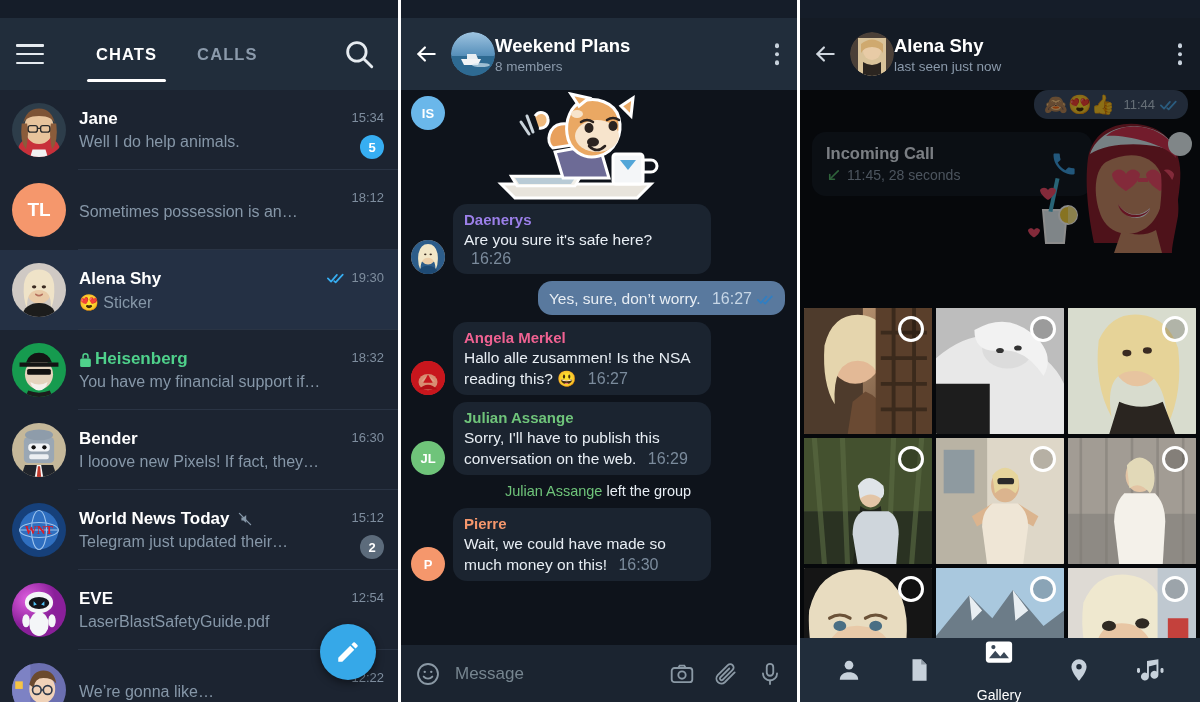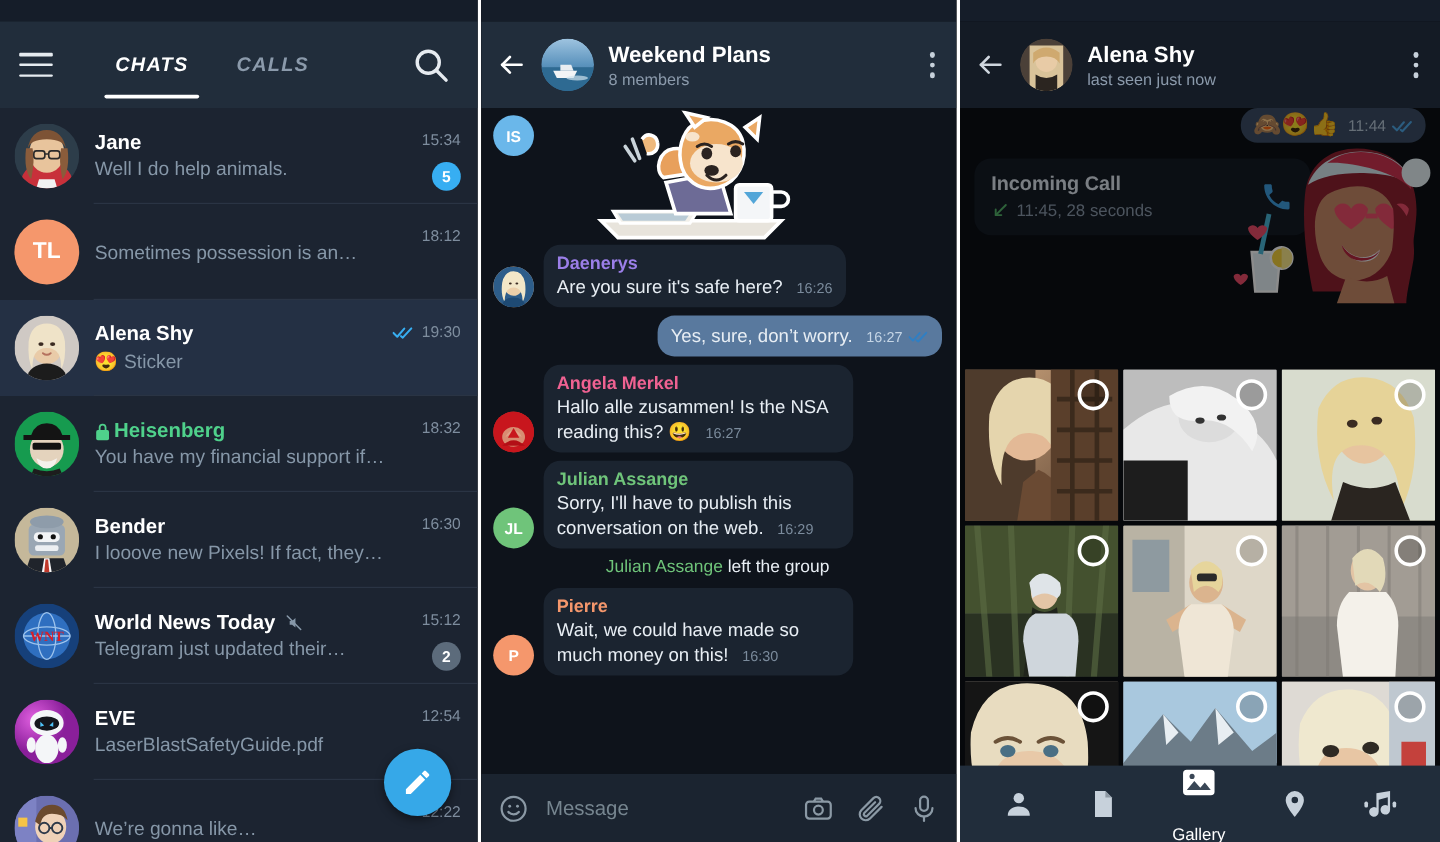--- a/index.html
+++ b/index.html
@@ -17,21 +17,21 @@
 
   
   #panel-chats { width: 398px; background: #1c2431; }
   .statusbar { height: 18px; background: #151d29; }
   .chats-appbar {
     height: 72px; background: #212d3b;
     display: flex; align-items: center; position: relative;
   }
   .hamburger { width: 28px; height: 20px; margin-left: 16px; display:flex; flex-direction: column; justify-content: space-between; cursor:pointer;}
   .hamburger i { display:block; height: 2.5px; background:#e6ebf0; border-radius:1px; }
-  .tabs { display: flex; align-items: flex-end; margin-left: 42px; height: 100%; font-style: italic; }
+  .tabs { display: flex; align-items: flex-end; margin-left: 42px; height: 100%; }
   .tab { color: #8b9aab; font-size: 16.5px; font-weight: bold; letter-spacing: 1.1px;
          padding: 0 10px; height: 100%; display:flex; align-items:center; position: relative; cursor:pointer;}
   .tab.active { color: #ffffff; }
   .tab.active::after{
     content:""; position:absolute; left:1px; right:1px; bottom:8px; height:3px;
     background:#ffffff; border-radius:2px;
   }
   .search-btn { position: absolute; right: 22px; top: 50%; transform: translateY(-50%);
                 width: 34px; height: 34px; cursor:pointer; }
 
@@ -66,39 +66,39 @@
   }
 
   
   #panel-group { width: 396px; background:#0e131b; }
   .chat-appbar {
     height: 72px; background:#212d3b; display:flex; align-items:center;
     padding: 0 12px; position: relative;
   }
   .back-arrow { width:26px; height:26px; margin-right:12px; cursor:pointer; flex:0 0 26px;}
   .appbar-av { width:44px; height:44px; border-radius:50%; overflow:hidden; flex:0 0 44px; }
-  .appbar-txt { margin-left: 12px; }
+  .appbar-txt { margin-left: 0; }
   .appbar-title { font-size: 18.5px; font-weight:bold; color:#fff; }
   .appbar-sub { font-size: 13.5px; color:#8b9aab; margin-top:2px; }
   .kebab { position:absolute; right:18px; top:50%; transform:translateY(-50%);
            display:flex; flex-direction:column; gap:4px; cursor:pointer; }
   .kebab i { width:4.5px; height:4.5px; border-radius:50%; background:#c7d1db; display:block; }
 
   .msgs { position:absolute; top:90px; left:0; right:0; bottom:57px; padding: 2px 12px 0 10px; }
   .row { display:flex; align-items:flex-end; margin-bottom: 7px; }
   .row.out { justify-content:flex-end; }
   .mav { width:34px; height:34px; border-radius:50%; flex:0 0 34px; overflow:hidden;
          display:flex; align-items:center; justify-content:center; color:#fff;
          font-size:13px; font-weight:bold; margin-right:8px; }
   .bubble { background:#1b2430; border-radius:14px; padding: 7px 11px 6px 11px;
             max-width: 258px; position:relative; }
   .bubble.out { background:#59799e; }
   .sender { font-size: 15px; font-weight:bold; margin-bottom:1px; }
   .btext { font-size: 15.5px; color:#e8eef4; line-height:21px; }
-  .btime { font-size:12px; color:#7b8b9c; margin-left:7px; white-space:nowrap;text-align:right; }
+  .btime { font-size:16px; color:#7b8b9c; margin-left:7px; white-space:nowrap;text-align:right; }
   .bubble.out .btime { color:#c6d6e6; }
   .ticks { display:inline-block; margin-left:5px; vertical-align:-1px; }
   .service { text-align:center; font-size:14.5px; color:#e8eef4; margin: 8px 0 9px; }
   .service b { color:#6fc47a; font-weight:normal; }
   .sticker-row { padding-left: 0; margin-bottom: 4px; gap: 40px; }
 
   .composer {
     position:absolute; left:0; right:0; bottom:0; height:57px; background:#1b2430;
     display:flex; align-items:center; padding: 0 14px;
   }

